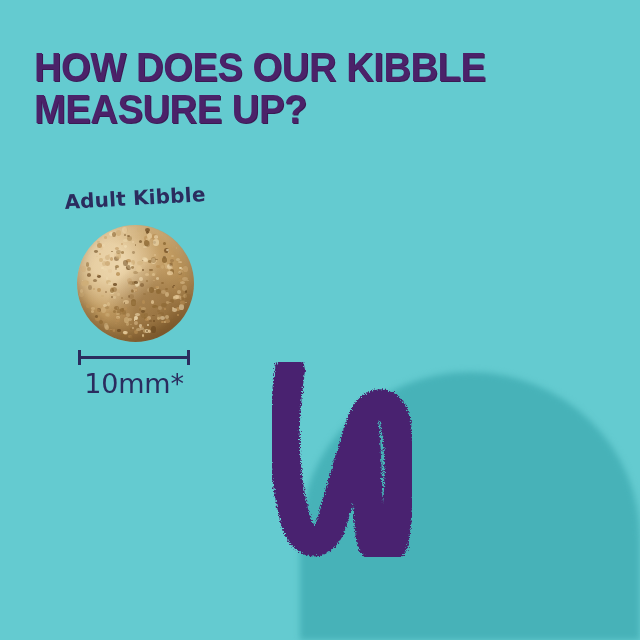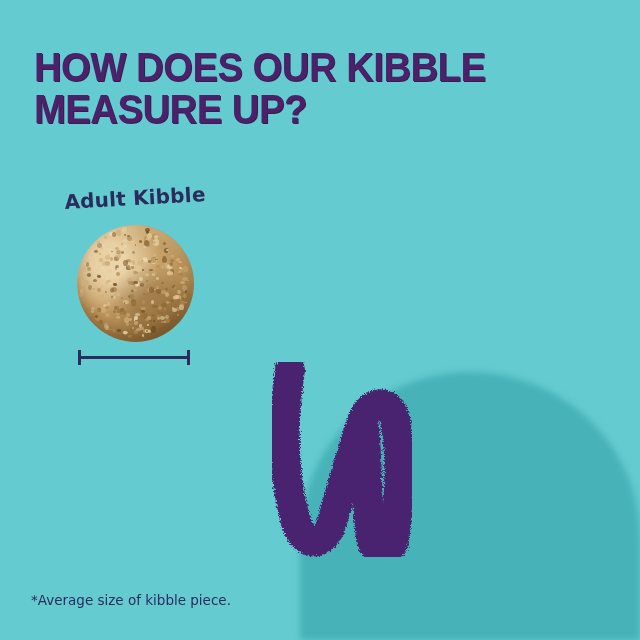--- a/index.html
+++ b/index.html
@@ -467,17 +467,17 @@
       <div class="speck" style="left: 84.6847px; top: 32.0428px; width: 5.28927px; height: 5.82152px; background: rgb(141, 104, 51); opacity: 0.845715;"></div>
       <div class="speck" style="left: 19.7554px; top: 64.9965px; width: 1.53808px; height: 1.38231px; background: rgb(207, 174, 120); opacity: 0.46018;"></div>
       <div class="speck" style="left: 61.8669px; top: 82.9112px; width: 2.44921px; height: 2.98683px; background: rgb(141, 104, 51); opacity: 0.490239;"></div>
     </div>
 
   <div id="measure-bar">
     <div class="cap left"></div>
     <div class="rule"></div>
     <div class="cap right"></div>
   </div>
-
-
-  <div id="footnote">*Average size of kibble piece.</div>
+  <div id="measure-value">10mm*</div>
+
+
 
 </div>
 
 </body></html>

